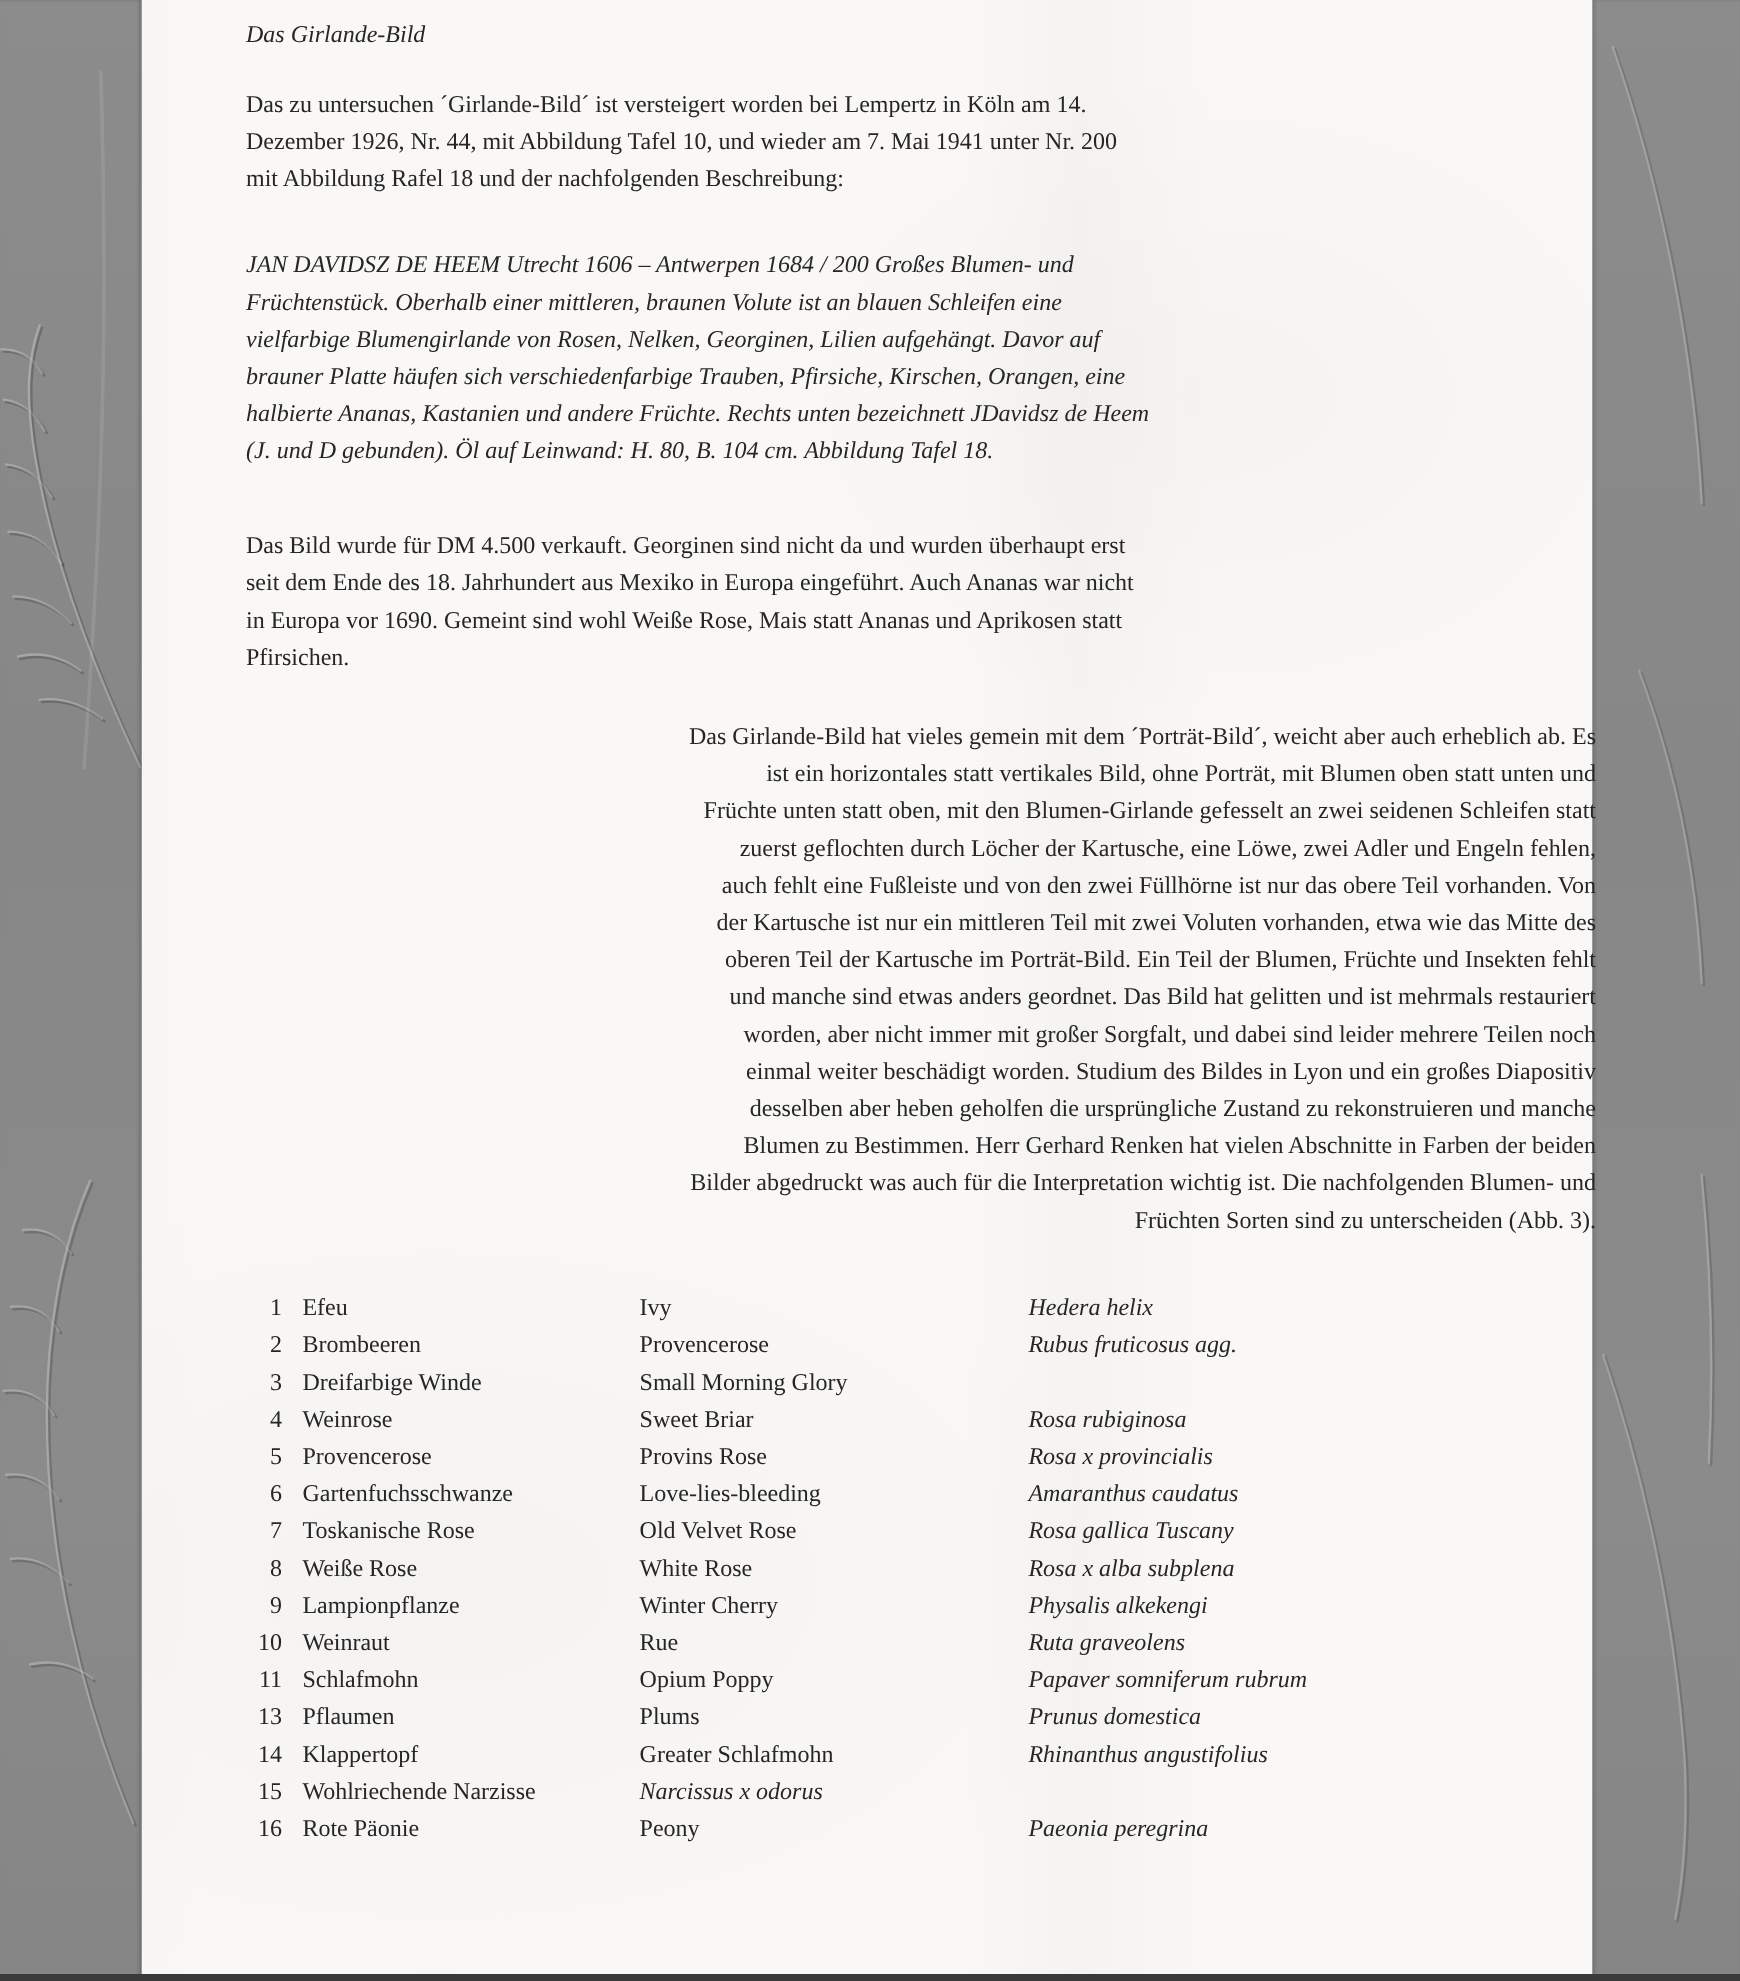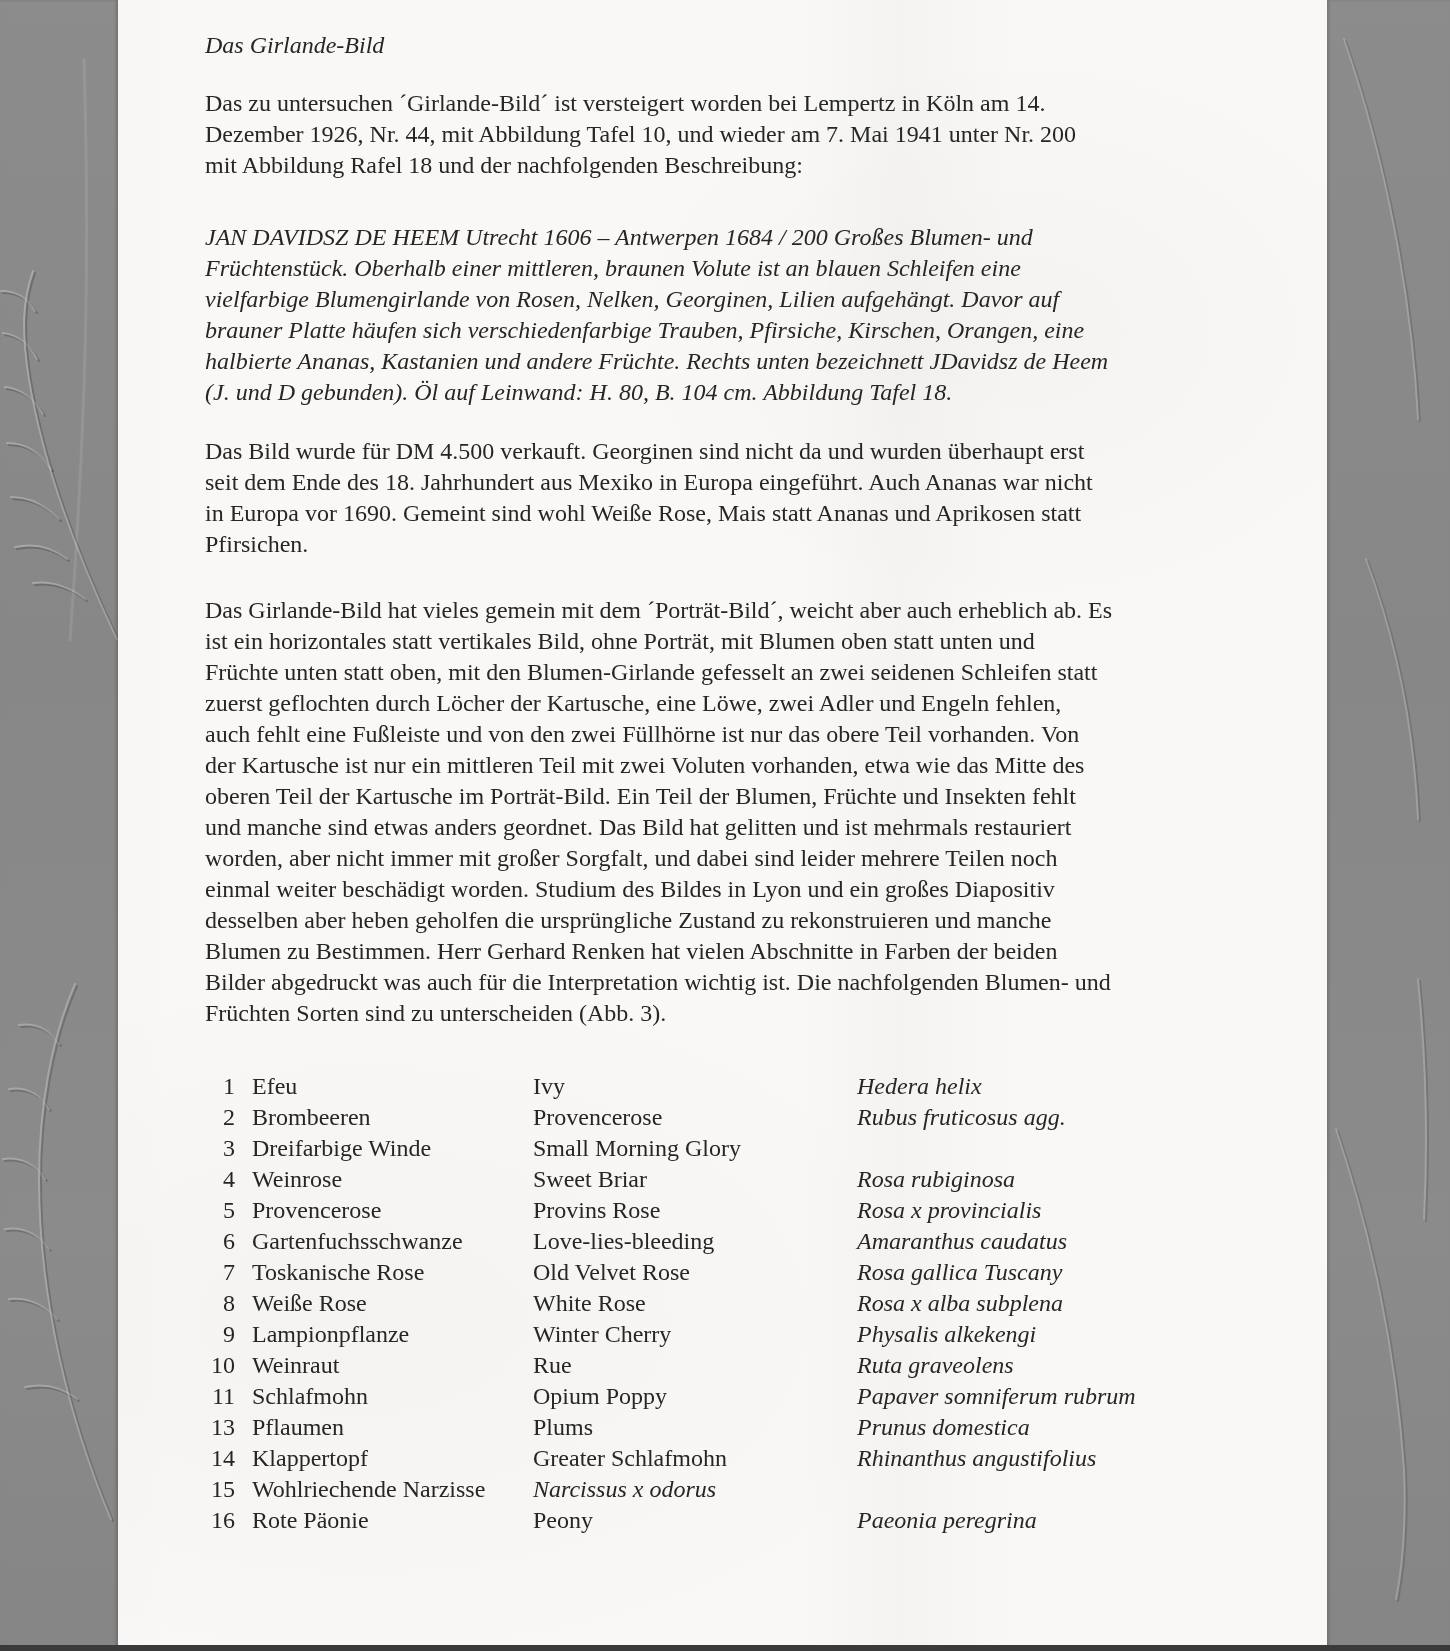--- a/index.html
+++ b/index.html
@@ -27,35 +27,35 @@
     overflow:hidden;
   }
   .band-left{left:0;width:118px;box-shadow:inset -2px 0 3px rgba(0,0,0,0.18);}
   .band-right{left:1327px;width:123px;box-shadow:inset 2px 0 3px rgba(0,0,0,0.15);}
   .band svg{display:block;}
   .bottom-strip{
     position:absolute;left:0;bottom:0;width:1450px;height:6px;
     background:#3a3a3a;
   }
   .content{
-    position:absolute;left:205px;top:30px;width:1125px;
+    position:absolute;left:205px;top:14px;width:1125px;
     color:var(--ink,#262626);
-    font-size:24px;line-height:31px;
+    font-size:20px;line-height:31px;
   }
   .doc-title{
     font-style:italic;
     white-space:pre;
   }
   .doc-para{
     margin:0;white-space:pre;
   }
   .doc-para.p-auction-note{margin-top:27px;}
   .doc-para.p-catalog-description{margin-top:41px;font-style:italic;}
-  .doc-para.p-sale-commentary{margin-top:28px;}
-  .doc-para.p-comparison{margin-top:35px;}
+  .doc-para.p-sale-commentary{margin-top:48px;}
+  .doc-para.p-comparison{margin-top:35px;text-align:right;}
   .plant-list{
     margin-top:42px;
   }
   .plant-row{
     display:grid;
     grid-template-columns:47px 281px 324px 1fr;
     line-height:31px;
   }
   .cell-no{text-align:right;padding-right:17px;box-sizing:border-box;}
   .cell-latin{font-style:italic;}

